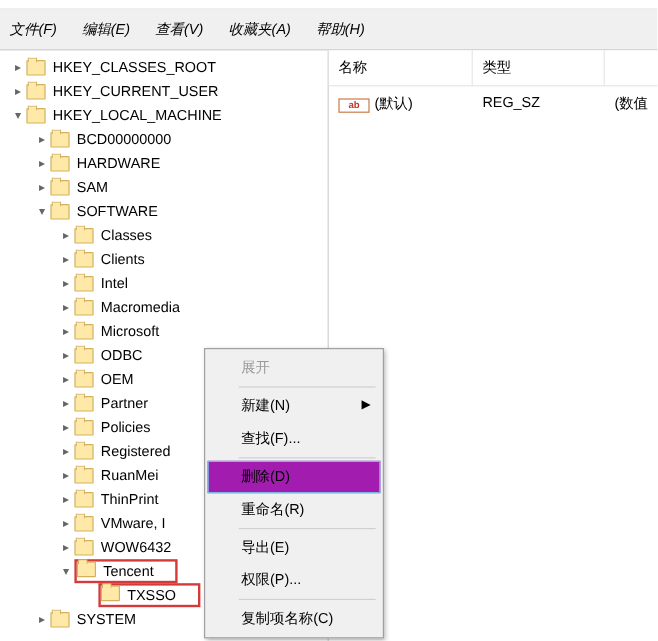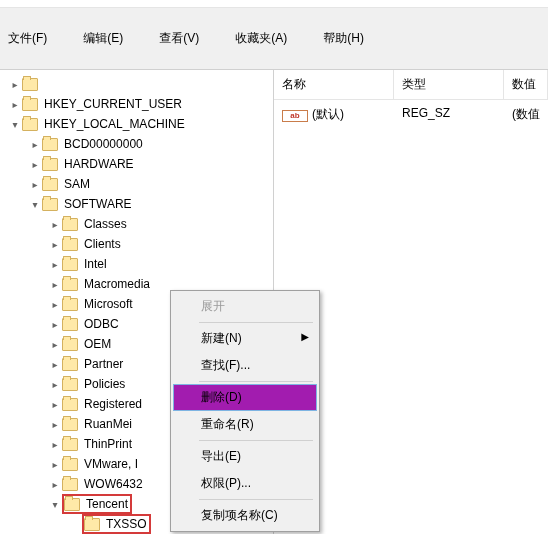--- a/index.html
+++ b/index.html
@@ -1,39 +1,39 @@
 <!DOCTYPE html>
 <html><head>
 <meta charset="utf-8">
 <style>
 * { box-sizing: border-box; margin: 0; padding: 0; font-family: "Microsoft YaHei", sans-serif; font-size: 12px; }
 body { background: #fff; width: 548px; height: 534px; overflow: hidden; position: relative; }
 .titlebar { height: 8px; background: #fff; border-bottom: 1px solid #e5e5e5; }
-.menubar { display: flex; padding: 20px 4px; gap: 28px; background: #f0f0f0; border-bottom: 1px solid #d0d0d0; }
+.menubar { display: flex; padding: 6px 4px; gap: 13px; background: #f0f0f0; border-bottom: 1px solid #d0d0d0; font-style: italic; }
 .menubar span { padding: 2px 4px; cursor: default; }
 .main { display: flex; height: calc(100% - 28px); }
 .tree-panel { width: 274px; border-right: 1px solid #d0d0d0; overflow: hidden; padding-top: 4px; }
 .list-panel { flex: 1; }
 .list-header { display: flex; background: #fff; border-bottom: 1px solid #e5e5e5; }
 .list-header div { padding: 6px 8px; border-right: 1px solid #e5e5e5; }
 .col-name { width: 120px; }
 .col-type { width: 110px; }
 .col-data { flex: 1; }
 .list-row { display: flex; padding: 2px 0; }
 .list-row div { padding: 4px 8px; }
 .ab-icon { display: inline-block; width: 26px; height: 12px; border: 1px solid #c97c4a; background: #fff; font-size: 8px; line-height: 10px; text-align: center; color: #c0392b; margin-right: 4px; font-weight: bold; }
 .tree { list-style: none; }
 .tree-item { white-space: nowrap; padding: 1px 0; position: relative; }
 .row { display: flex; align-items: center; height: 18px; cursor: default; }
 .indent { display: inline-block; }
 .expander { width: 14px; text-align: center; color: #666; font-size: 10px; display: inline-block; cursor: pointer; }
 .folder { width: 16px; height: 13px; background: #ffe9a8; border: 1px solid #d4b15f; border-radius: 1px; position: relative; display: inline-block; margin-right: 4px; }
 .folder::before { content: ""; position: absolute; top: -3px; left: 0; width: 6px; height: 3px; background: #ffe9a8; border: 1px solid #d4b15f; border-bottom: none; border-radius: 1px 1px 0 0; }
 .label { padding: 1px 2px; }
-.highlighted-outer { border: 2px solid #d43a3a; display: inline-flex; align-items: center; padding: 0 0 0 0; }
+.highlighted-outer { border: 2px solid #d43a3a; display: inline-flex; align-items: flex-start; padding: 0 16px 0 0; }
 .context-menu { position: absolute; left: 170px; top: 290px; width: 150px; background: #f0f0f0; border: 1px solid #a0a0a0; box-shadow: 2px 2px 4px rgba(0,0,0,0.3); padding: 2px; z-index: 10; }
 .context-menu .mi { padding: 5px 8px 5px 28px; position: relative; cursor: default; }
 .context-menu .mi.disabled { color: #9a9a9a; }
 .context-menu .mi.hover { background: #a21caf; border: 1px solid #7eb4e2; padding: 4px 7px 4px 27px; }
 .context-menu .sep { height: 1px; background: #d0d0d0; margin: 2px 4px 2px 26px; }
 .context-menu .arrow { position: absolute; right: 8px; top: 6px; font-size: 10px; }
 </style>
 </head>
 <body>
 
@@ -47,20 +47,21 @@
 </div>
 
 <div class="main">
   <div class="tree-panel">
     <ul class="tree">
       <li class="tree-item">
           <div class="row">
             <span class="indent" style="width:8px"></span>
             <span class="expander">▸</span>
             <span class="folder"></span>
+            <span class="label">HKEY_CLASSES_ROOT</span>
           </div>
         </li>
       <li class="tree-item">
           <div class="row">
             <span class="indent" style="width:8px"></span>
             <span class="expander">▸</span>
             <span class="folder"></span>
             <span class="label">HKEY_CURRENT_USER</span>
           </div>
         </li>
@@ -244,21 +245,20 @@
             <span class="label">SYSTEM</span>
           </div>
         </li>
     </ul>
   </div>
 
   <div class="list-panel">
     <div class="list-header">
       <div class="col-name">名称</div>
       <div class="col-type">类型</div>
-      <div class="col-data">数值</div>
     </div>
     <div class="list-row">
       <div class="col-name"><span class="ab-icon">ab</span><span>(默认)</span></div>
       <div class="col-type">REG_SZ</div>
       <div class="col-data">(数值</div>
     </div>
   </div>
 </div>
 
 <div class="context-menu">

